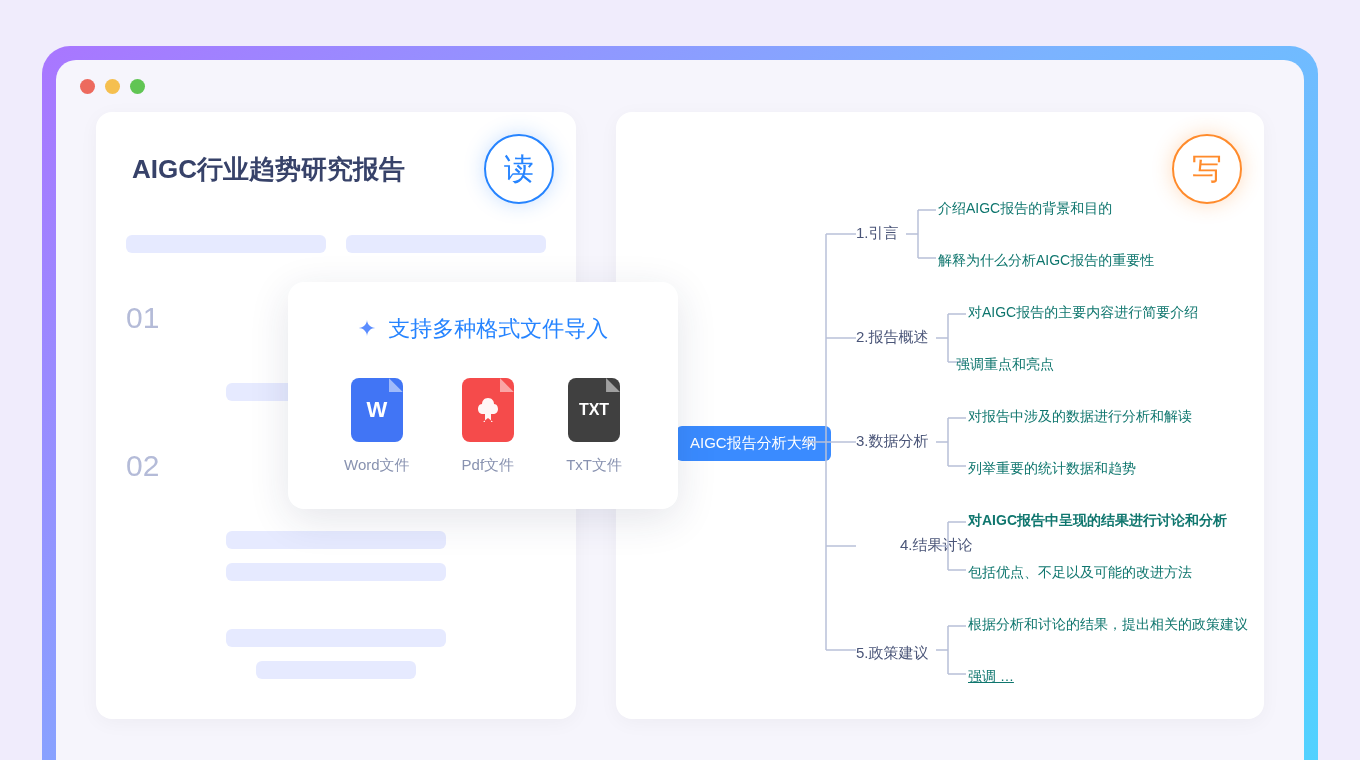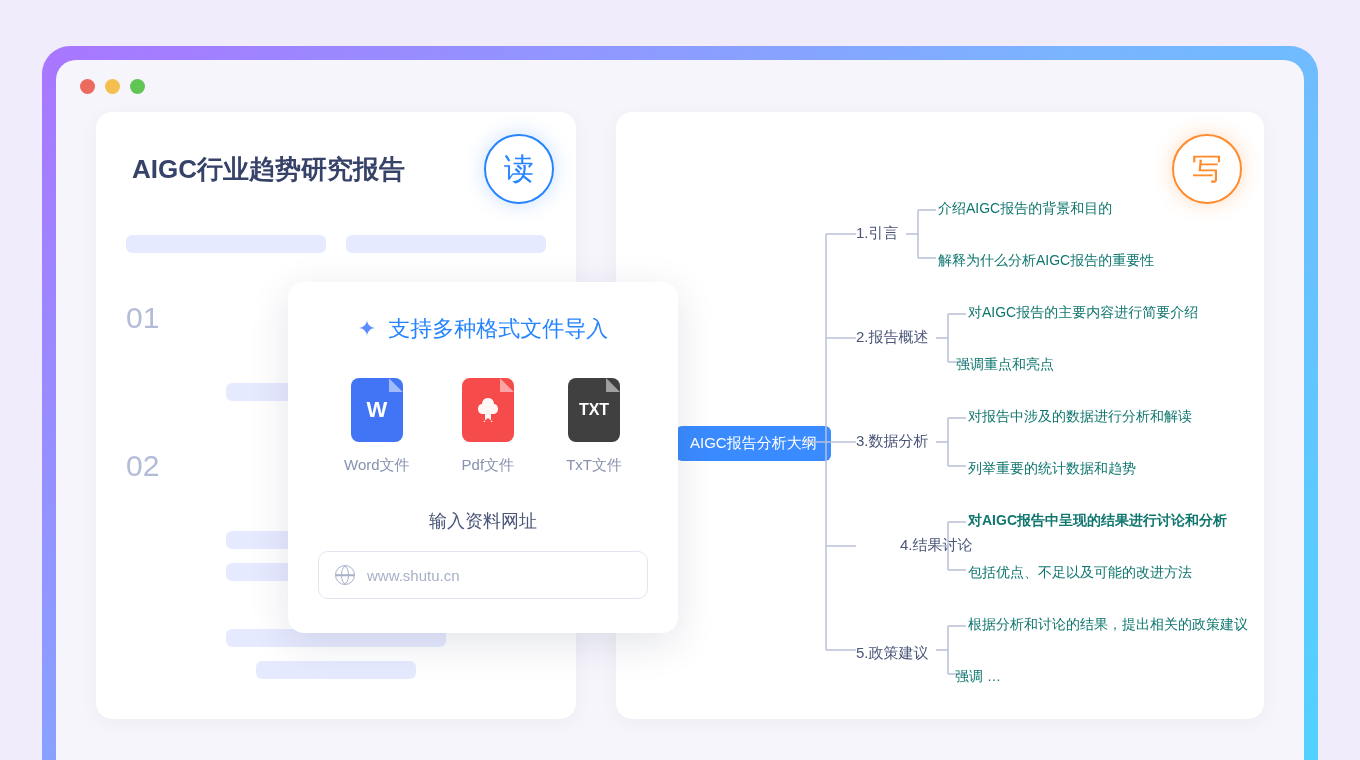--- a/index.html
+++ b/index.html
@@ -295,21 +295,21 @@
               <svg style="position:absolute; left:260px; top:344px; width:40px; height:60px; overflow:visible">
                 <path d="M0,30 L12,30 M12,6 L12,54 M12,6 L30,6 M12,54 L30,54" stroke="#b8c0d8" fill="none" stroke-width="1.5"></path>
               </svg>
               <div class="leaf" style="left: 292px; top: 340px; font-weight: bold;">对AIGC报告中呈现的结果进行讨论和分析</div>
               <div class="leaf" style="left: 292px; top: 392px; text-align: right;">包括优点、不足以及可能的改进方法</div>
               <div class="branch" style="top: 472px;">5.政策建议</div>
               <svg style="position:absolute; left:260px; top:448px; width:40px; height:60px; overflow:visible">
                 <path d="M0,30 L12,30 M12,6 L12,54 M12,6 L30,6 M12,54 L30,54" stroke="#b8c0d8" fill="none" stroke-width="1.5"></path>
               </svg>
               <div class="leaf" style="left: 292px; top: 444px;">根据分析和讨论的结果，提出相关的政策建议</div>
-              <div class="leaf" style="left: 279px; top: 496px;">强调 …</div>
+              <div class="leaf" style="left: 292px; top: 496px; text-decoration: underline;">强调 …</div>
             </div>
         </div>
       </div>
 
     </div>
   </div>
 </div>
 
 <div class="import-card">
   <div class="import-title-row">
@@ -329,20 +329,13 @@
           </svg>
       </div>
       <div class="file-label">Pdf文件</div>
     </div>
     <div class="file-type">
       <div class="file-icon txt">TXT</div>
       <div class="file-label">TxT文件</div>
     </div>
   </div>
 
-  <div class="url-section">
-    <div class="url-title">输入资料网址</div>
-    <div class="url-input">
-      <span class="globe-icon"></span>
-      <span>www.shutu.cn</span>
-    </div>
-  </div>
 </div>
 
 </body></html>

